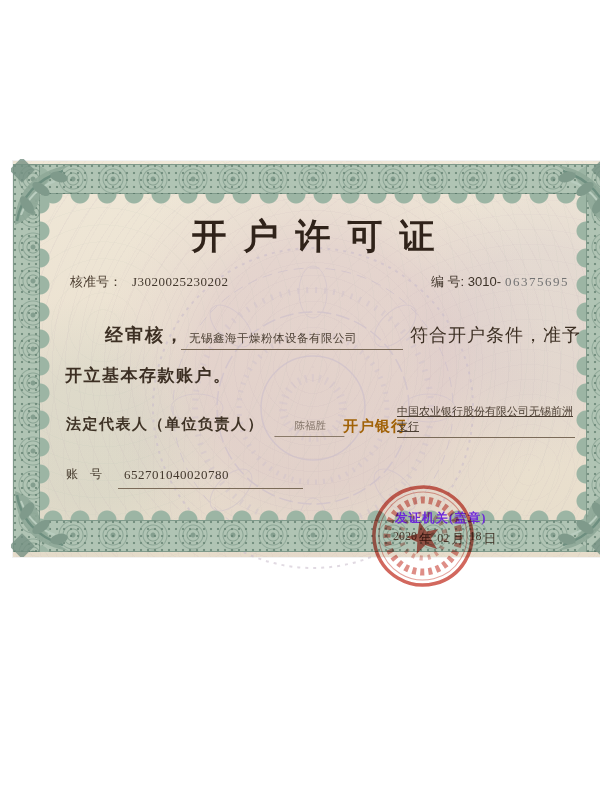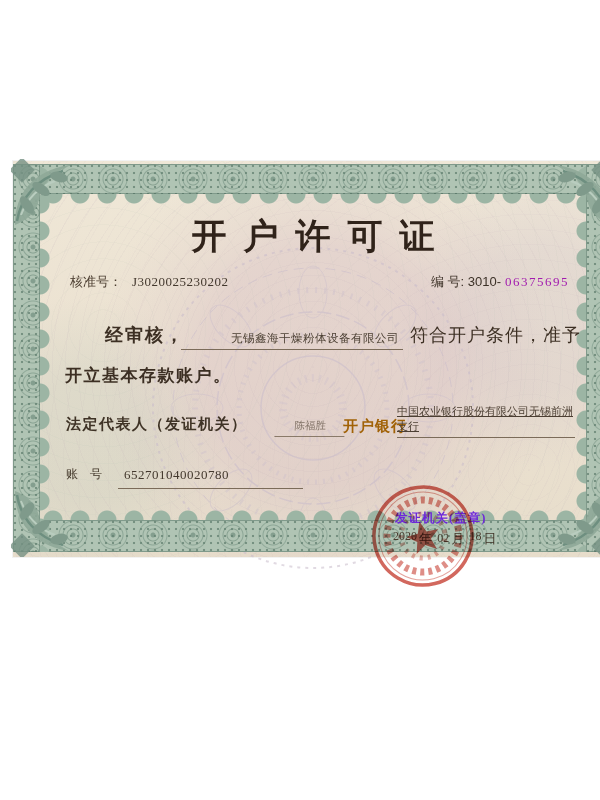--- a/index.html
+++ b/index.html
@@ -77,25 +77,25 @@
   
   .t { position:absolute; color:#3e3227; white-space:nowrap; }
   .title {
     left:0; top:52px; width:100%; text-align:center;
     font-size:35px; font-weight:700; letter-spacing:17px; text-indent:17px;
     color:#30231a;
   }
   .approval { left:57px; top:112px; font-size:13px; font-family:"Liberation Sans",sans-serif; color:#4a3c2f; }
   .approval .num { font-family:"Liberation Serif",serif; font-size:13px; letter-spacing:.5px; margin-left:10px; color:#43382d; }
   .serial { left:418px; top:112px; font-size:13px; font-family:"Liberation Sans",sans-serif; color:#3c3127; }
-  .serial .red { color:#a21caf; font-family:"Liberation Serif",serif; letter-spacing:1.5px; margin-left:4px; }
+  .serial .red { color:#737373; font-family:"Liberation Serif",serif; letter-spacing:1.5px; margin-left:4px; }
 
   .review-prefix { left:92px;  top:162px; font-size:18px; font-weight:700; letter-spacing:2px; color:#3c2f23; }
   .company {
-    left:168px; top:170px; width:222px; text-align:right; font-size:11.5px;
+    left:168px; top:170px; width:222px; text-align:left; font-size:11.5px;
     color:#4c4034; border-bottom:1px solid #7b6b59; padding:0 4px 3px 8px;
     letter-spacing:.5px;
   }
   .review-suffix { left:397px; top:162px; font-size:18px; font-weight:400; letter-spacing:1px; color:#3c2f23; }
   .review-line2  { left:52px;  top:203px; font-size:17px; font-weight:700; letter-spacing:1.5px; color:#3c2f23; }
 
   .legal-label { left:53px; top:254px; font-size:15px; font-weight:700; letter-spacing:1.5px; color:#3f3326; }
   .legal-name  {
     left:262px; top:258px; width:70px; text-align:center; font-size:10.5px;
     color:#6d5f52; border-bottom:1px solid #7b6b59; padding-bottom:3px; opacity:.85;
@@ -188,21 +188,21 @@
   </div>
   <div class="t serial">
     <span>编 号: </span><span>3010-</span><span class="red">06375695</span>
   </div>
 
   <div class="t review-prefix">经审核，</div>
   <div class="t company">无锡鑫海干燥粉体设备有限公司</div>
   <div class="t review-suffix">符合开户条件，准予</div>
   <div class="t review-line2">开立基本存款账户。</div>
 
-  <div class="t legal-label">法定代表人（发证机关）</div>
+  <div class="t legal-label">法定代表人（单位负责人）</div>
   <div class="t legal-name">陈福胜</div>
 
   <div class="t bank-label">开户银行</div>
   <div class="t bank-name">中国农业银行股份有限公司无锡前洲支行</div>
 
   <div class="t account-label">账　号</div>
   <div class="t account-num">652701040020780</div>
 
   <div class="t issuer">发证机关(盖章)</div>
   <div class="t date">

